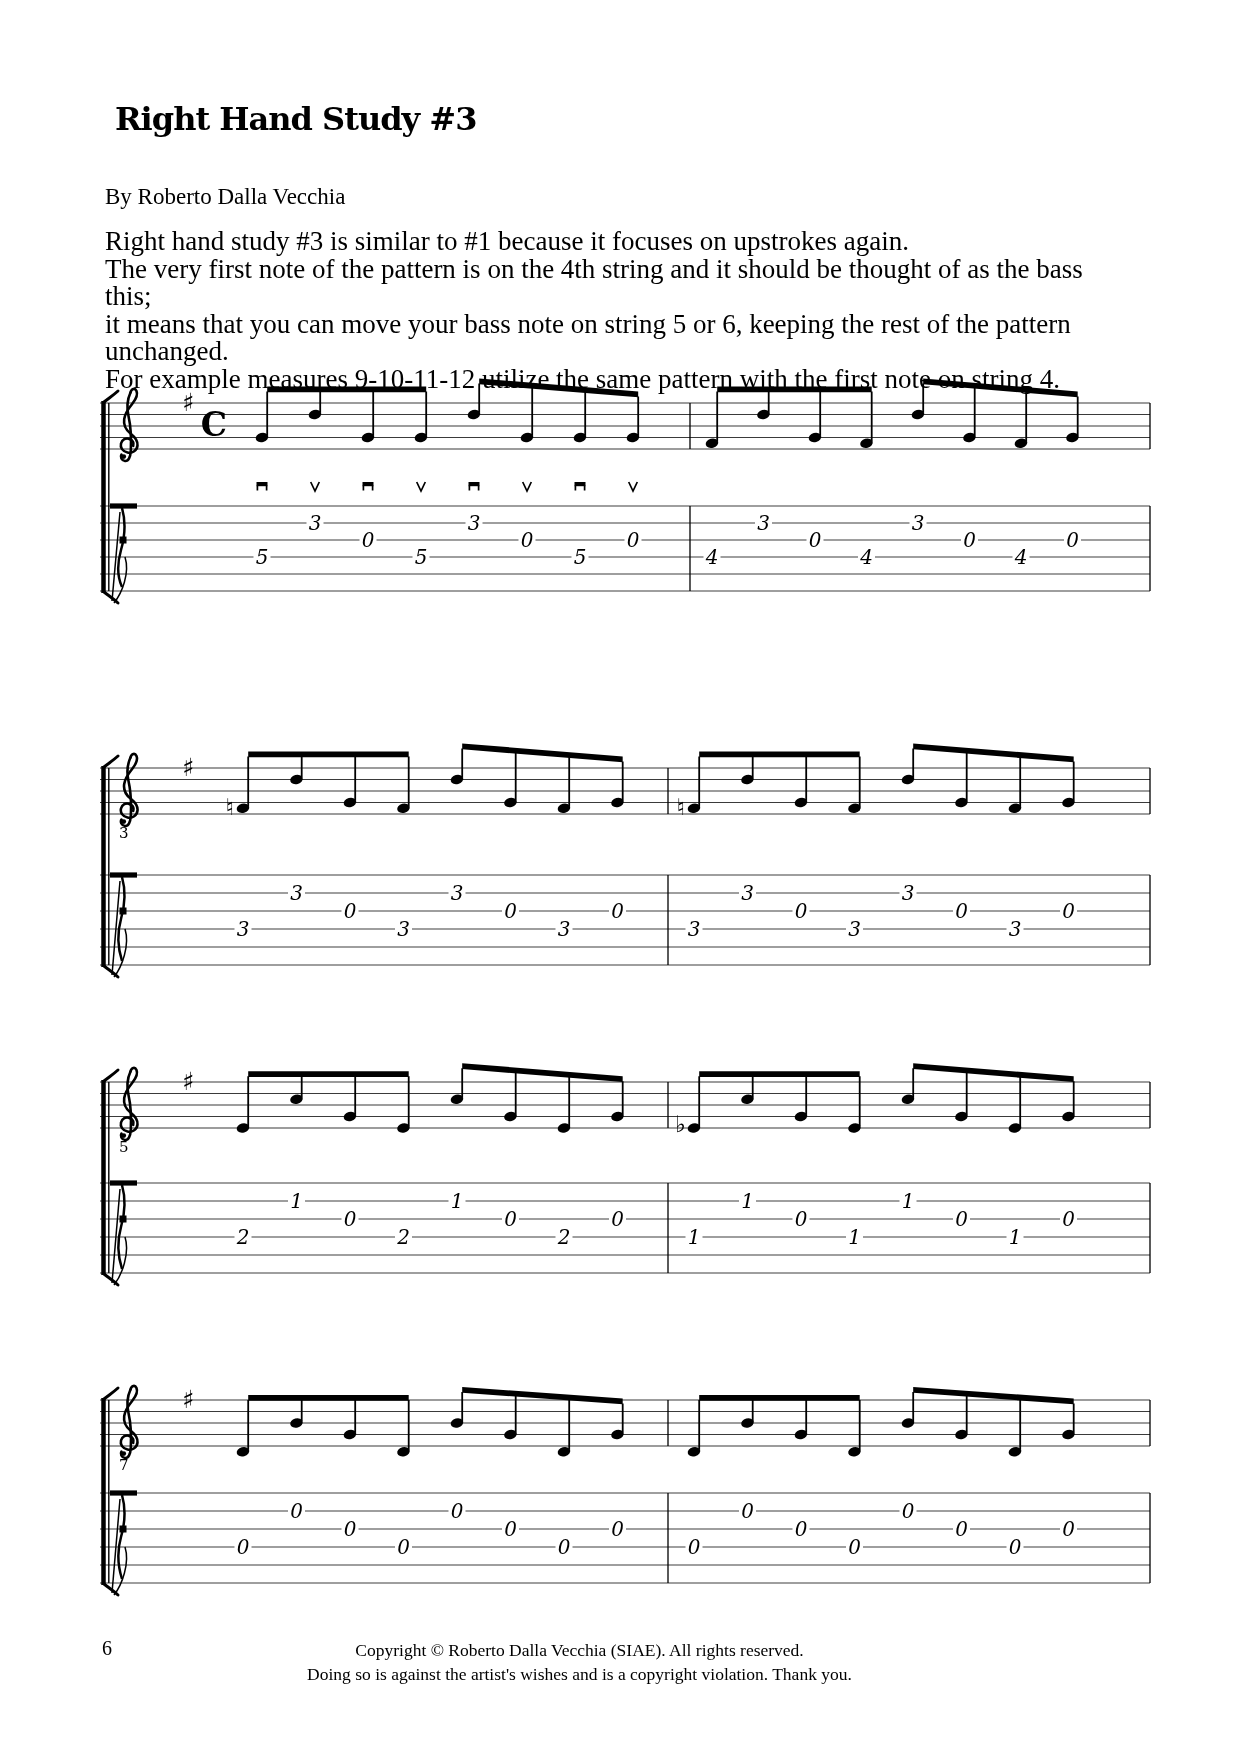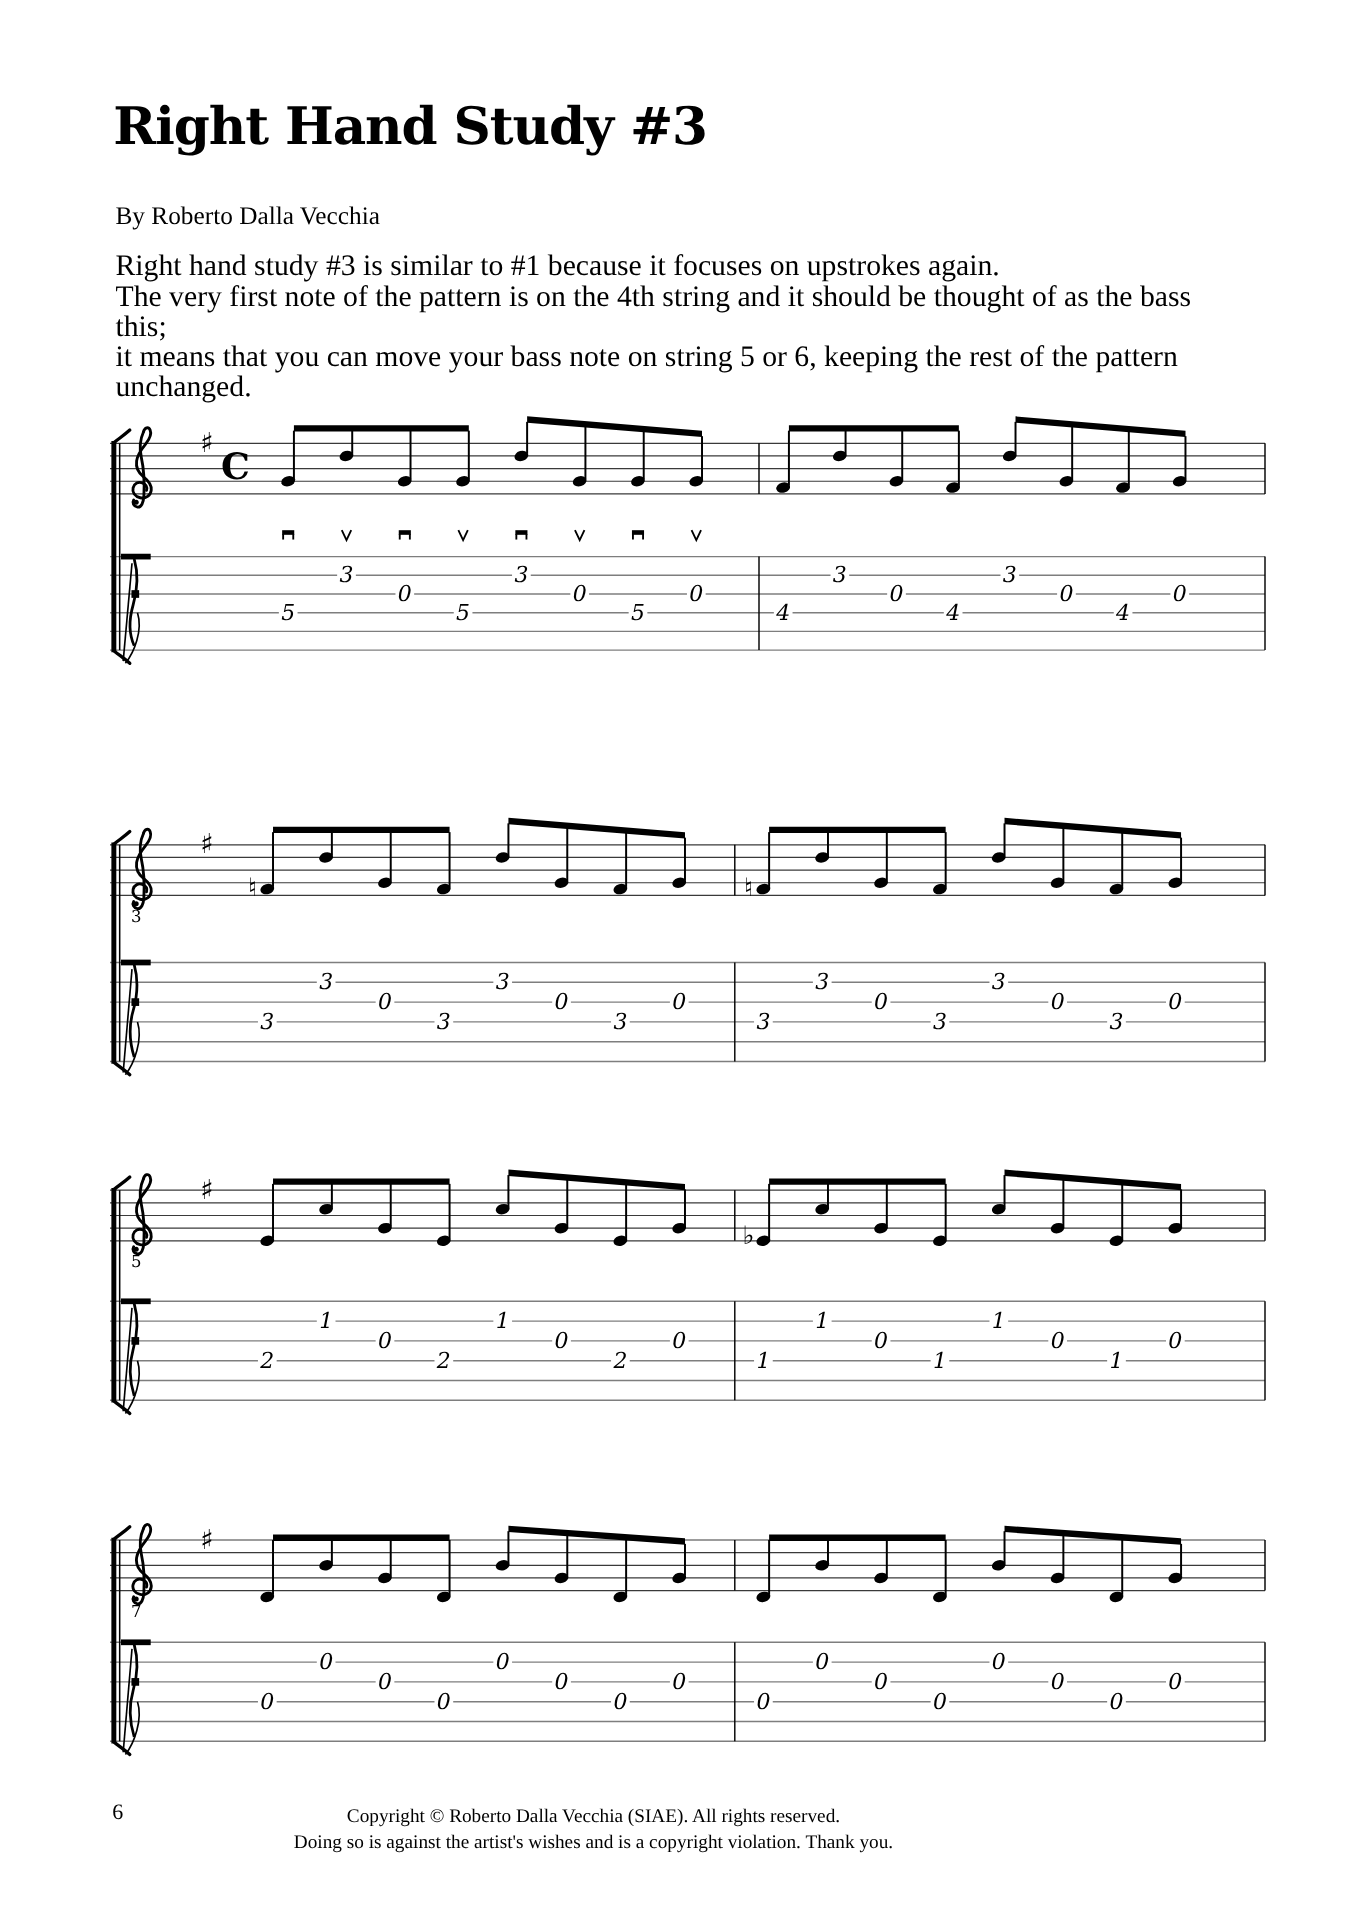--- a/index.html
+++ b/index.html
@@ -2,38 +2,38 @@
 <html><head>
 <meta charset="utf-8">
 <style>
   html,body{margin:0;padding:0;background:#e8e8e8;}
   .page{
     position:relative; width:1239px; height:1754px; background:#ffffff;
     font-family:"Liberation Serif", serif; color:#000; overflow:hidden;
     margin:0 auto;
   }
   .title{
-    position:absolute; left:103px; top:88px; margin:0;
+    position:absolute; left:103px; top:88px; margin:12px;
     font-family:"DejaVu Serif", serif; font-weight:bold;
-    font-size:47px; letter-spacing:-1px; color:#000;
+    font-size:32px; letter-spacing:-1px; color:#000;
   }
   .byline{
     position:absolute; left:105px; top:184px;
     font-size:23px;
   }
   .intro{
     position:absolute; left:105px; top:228px; width:1030px;
     font-size:27px; line-height:27.6px;
   }
   .pagenum{
     position:absolute; left:102px; top:1637px; font-size:20px;
   }
   .footer{
     position:absolute; left:0; top:1639px; width:1079px;
-    text-align:center; font-size:17.5px; line-height:23.6px;
+    text-align:center; font-size:17.5px; line-height:23.6px;padding-left:40px;
   }
   #score-svg{position:absolute; left:0; top:0;}
 </style>
 </head>
 <body>
 
 <div class="page">
 
   <svg id="score-svg" width="1239" height="1754" viewBox="0 0 1239 1754">
       <g>
@@ -549,20 +549,21 @@
       </g>
     </svg>
 
   <h1 class="title">Right Hand Study #3</h1>
   <div class="byline">By Roberto Dalla Vecchia</div>
 
   <div class="intro">
     <div>Right hand study #3 is similar to #1 because it focuses on upstrokes again.</div>
     <div>The very first note of the pattern is on the 4th string and it should be thought of as the bass this;</div>
     <div>it means that you can move your bass note on string 5 or 6, keeping the rest of the pattern unchanged.</div>
+    <div>For example measures 9-10-11-12 utilize the same pattern with the first note on string 4.</div>
   </div>
 
   <div class="pagenum">6</div>
 
   <div class="footer">
     <div>Copyright © Roberto Dalla Vecchia (SIAE). All rights reserved.</div>
     <div>Doing so is against the artist's wishes and is a copyright violation. Thank you.</div>
   </div>
 
 </div>

